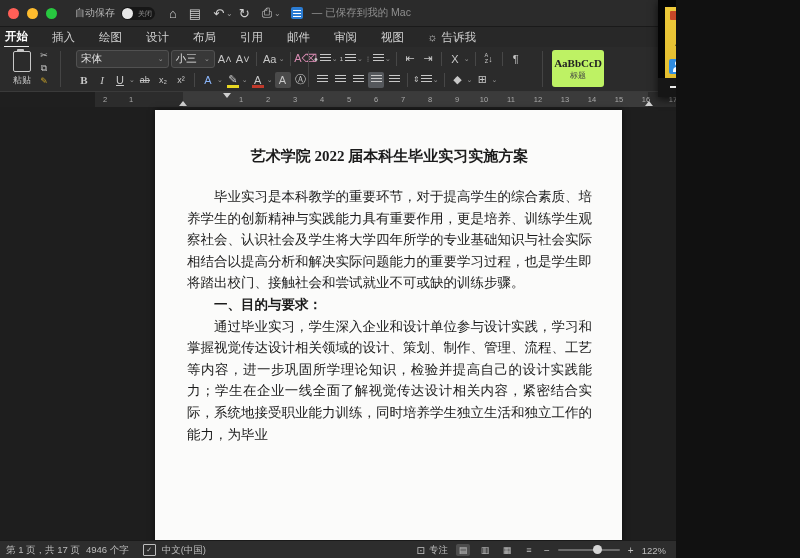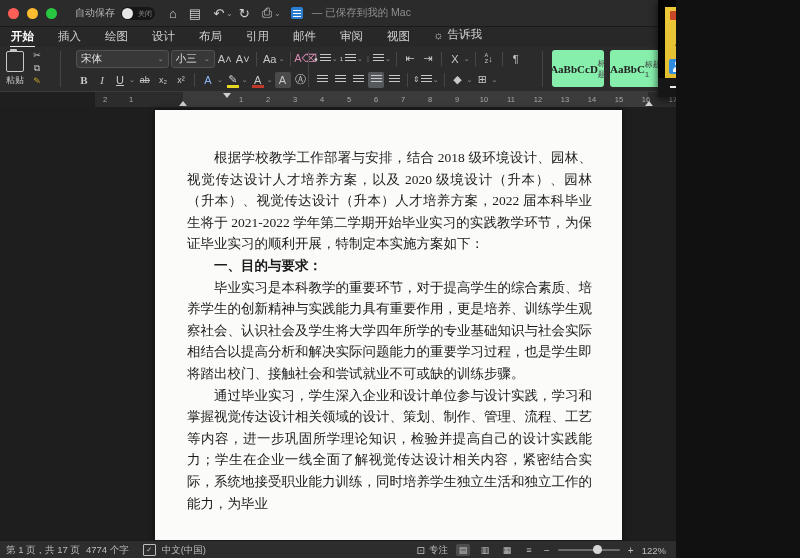--- a/index.html
+++ b/index.html
@@ -14,21 +14,21 @@
   .toggle .knob{position:absolute;left:1px;top:1px;width:11px;height:11px;border-radius:50%;background:#e6e6e6;}
   .toggle .state{position:absolute;right:3px;top:2px;font-size:7px;color:#8a8a8a;}
   .tb-ic{color:#cfcfcf;font-size:13px;margin:0 6px;cursor:default;}
   .tb-chev{color:#9a9a9a;font-size:8px;margin-left:-4px;}
   .doc-ic{width:12px;height:12px;border-radius:2px;background:#2b7cd3;margin:0 5px 0 10px;position:relative;}
   .doc-ic:before{content:"";position:absolute;left:2px;top:3px;width:8px;height:1px;background:#fff;box-shadow:0 3px 0 #fff,0 6px 0 #fff;}
   .win-title{color:#e3e3e3;font-weight:bold;white-space:nowrap;font-size:10.5px;}
   .win-sub{color:#8f8f8f;font-weight:normal;font-size:10.5px;margin-left:4px;white-space:nowrap;}
   
   .tabs{position:absolute;left:0;top:27px;width:100%;height:20px;background:#282828;display:flex;
-    align-items:flex-start;font-size:11.5px;gap:22px;padding-left:10px;box-sizing:border-box;}
+    align-items:center;font-size:11.5px;gap:22px;padding-left:4px;box-sizing:border-box;}
   .tab{color:#d2d2d2;padding:2px 1px;}
   .tab.sel{color:#fff;font-weight:bold;border-bottom:2px solid #e8e8e8;}
   .tellme{display:flex;align-items:center;gap:4px;color:#d2d2d2;}
   
   .ribbon{position:absolute;left:0;top:47px;width:100%;height:44px;background:#2b2b2b;border-bottom:1px solid #3a3a3a;}
   .vdiv{position:absolute;top:4px;bottom:4px;width:1px;background:#444;}
   .grp{position:absolute;top:2px;display:flex;flex-direction:column;justify-content:space-between;height:40px;}
   .row{display:flex;align-items:center;height:19px;gap:2px;}
   .ic{min-width:16px;height:16px;display:inline-flex;align-items:center;justify-content:center;
     color:#c8c8c8;font-size:11px;border-radius:2px;}
@@ -38,22 +38,22 @@
   .clipboard{width:16px;height:19px;border:1.5px solid #c8c8c8;border-radius:2px;position:relative;margin:2px auto 0;}
   .clipboard:before{content:"";position:absolute;left:3px;top:-3px;width:7px;height:3px;background:#c8c8c8;border-radius:1px;}
   .paste-lbl{font-size:9px;color:#c8c8c8;text-align:center;margin-top:2px;}
   .fbox{background:#383838;border:1px solid #515151;border-radius:3px;height:16px;display:flex;
     align-items:center;justify-content:space-between;padding:0 4px;font-size:10.5px;color:#e0e0e0;}
   .u-bar{text-decoration:underline;}
   .bar-under{position:relative;}
   .bar-under:after{content:"";position:absolute;left:2px;right:2px;bottom:0px;height:3px;background:var(--bar);}
   .ic-lines{width:11px;height:9px;background:repeating-linear-gradient(#c8c8c8 0 1px,transparent 1px 3px);}
   .ic.on{background:#55585c;}
-  .stylebox{position:absolute;top:3px;width:52px;height:37px;background:#86efac;border-radius:3px;
-    color:#222;display:flex;flex-direction:row;align-items:center;justify-content:center;}
+  .stylebox{position:absolute;top:3px;width:52px;height:37px;background:#bef264;border-radius:3px;
+    color:#222;display:flex;flex-direction:column;align-items:center;justify-content:center;}
   .stylebox .samp{font-size:11px;font-weight:bold;font-family:"Liberation Serif","DejaVu Serif",serif;}
   .stylebox .lbl{font-size:8px;color:#444;margin-top:1px;}
   
   .rulerH{position:absolute;left:95px;top:92px;width:617px;height:15px;background:#2c2c2c;font-size:7.5px;color:#aaa;}
   .rulerH .active{position:absolute;left:88px;top:0;width:465px;height:100%;background:#3b3b3b;}
   .rh-num{position:absolute;top:3px;transform:translateX(-50%);}
   .marker{position:absolute;width:0;height:0;border-left:4px solid transparent;border-right:4px solid transparent;}
   .m-up{border-bottom:5px solid #cfcfcf;bottom:1px;}
   .m-down{border-top:5px solid #cfcfcf;top:1px;}
   .rulerV{position:absolute;left:0;top:108px;width:14px;height:432px;background:#2c2c2c;font-size:7.5px;color:#aaa;}
@@ -149,21 +149,21 @@
     <span class="tellme">
       <span>☼</span>
       <span>告诉我</span>
     </span>
   </div>
 
   <div class="ribbon">
 
     <div class="grp" style="left:6px;">
       <div style="display:flex;gap:5px;">
-        <div style="text-align:center;">
+        <div style="text-align:center;margin-left:7px;">
           <div class="clipboard"></div>
           <div class="paste-lbl">粘贴</div>
         </div>
         <div style="display:flex;flex-direction:column;justify-content:space-between;height:38px;">
           <span class="ic sm">✂</span>
           <span class="ic sm">⧉</span>
           <span class="ic sm" style="color:#c9a227">✎</span>
         </div>
       </div>
     </div>
@@ -270,53 +270,49 @@
         <span class="ic">⊞</span>
           <span class="chev">⌄</span>
       </div>
     </div>
     <span class="vdiv" style="left:542px;"></span>
 
     <div class="stylebox" style="left:552px;">
       <span class="samp">AaBbCcD</span>
       <span class="lbl">标题</span>
     </div>
-    <div class="stylebox" style="left:610px;">
-      <span class="samp">AaBbC</span>
-      <span class="lbl">标题 1</span>
-    </div>
   </div>
 
   <div class="rulerH">
     <span class="active"></span>
     <span class="marker m-up" style="left:84px"></span>
     <span class="marker m-down" style="left:128px"></span>
     <span class="marker m-up" style="left:550px"></span>
     <span id="rh-nums"><span class="rh-num" style="left: 10px;">2</span><span class="rh-num" style="left: 36px;">1</span><span class="rh-num" style="left: 146px;">1</span><span class="rh-num" style="left: 173px;">2</span><span class="rh-num" style="left: 200px;">3</span><span class="rh-num" style="left: 227px;">4</span><span class="rh-num" style="left: 254px;">5</span><span class="rh-num" style="left: 281px;">6</span><span class="rh-num" style="left: 308px;">7</span><span class="rh-num" style="left: 335px;">8</span><span class="rh-num" style="left: 362px;">9</span><span class="rh-num" style="left: 389px;">10</span><span class="rh-num" style="left: 416px;">11</span><span class="rh-num" style="left: 443px;">12</span><span class="rh-num" style="left: 470px;">13</span><span class="rh-num" style="left: 497px;">14</span><span class="rh-num" style="left: 524px;">15</span><span class="rh-num" style="left: 551px;">16</span><span class="rh-num" style="left: 578px;">17</span><span class="rh-num" style="left: 605px;">18</span></span>
   </div>
 
   <div class="rulerV">
     <span class="active"></span>
     <span id="rv-nums"><span class="rv-num" style="top: 2px;">2</span><span class="rv-num" style="top: 19px;">1</span><span class="rv-num" style="top: 71px;">1</span><span class="rv-num" style="top: 98px;">2</span><span class="rv-num" style="top: 125px;">3</span><span class="rv-num" style="top: 152px;">4</span><span class="rv-num" style="top: 179px;">5</span><span class="rv-num" style="top: 206px;">6</span><span class="rv-num" style="top: 233px;">7</span><span class="rv-num" style="top: 260px;">8</span><span class="rv-num" style="top: 287px;">9</span><span class="rv-num" style="top: 314px;">10</span><span class="rv-num" style="top: 341px;">11</span><span class="rv-num" style="top: 368px;">12</span><span class="rv-num" style="top: 395px;">13</span></span>
   </div>
 
   <div class="docarea">
     <div class="page">
       <div class="page-inner">
-        <p class="ind">根据学校教学工作部署与安排，结合 2018 级环境设计、园林、视觉传达设计人才培养方案，以及 2020 级境设计（升本）、园林（升本）、视觉传达设计（升本）人才培养方案，2022 届本科毕业生将于 2021-2022 学年第二学期开始毕业实习的实践教学环节，为保证毕业实习的顺利开展，特制定本实施方案如下：</p>
+        <h1 class="doc-title">艺术学院 2022 届本科生毕业实习实施方案</h1>
+        <p class="ind">毕业实习是本科教学的重要环节，对于提高学生的综合素质、培养学生的创新精神与实践能力具有重要作用，更是培养、训练学生观察社会、认识社会及学生将大学四年所学的专业基础知识与社会实际相结合以提高分析和解决实际问题能力的重要学习过程，也是学生即将踏出校门、接触社会和尝试就业不可或缺的训练步骤。</p>
         <p class="ind bold">一、目的与要求：</p>
-        <p class="ind">毕业实习是本科教学的重要环节，对于提高学生的综合素质、培养学生的创新精神与实践能力具有重要作用，更是培养、训练学生观察社会、认识社会及学生将大学四年所学的专业基础知识与社会实际相结合以提高分析和解决实际问题能力的重要学习过程，也是学生即将踏出校门、接触社会和尝试就业不可或缺的训练步骤。</p>
         <p class="ind">通过毕业实习，学生深入企业和设计单位参与设计实践，学习和掌握视觉传达设计相关领域的设计、策划、制作、管理、流程、工艺等内容，进一步巩固所学理论知识，检验并提高自己的设计实践能力；学生在企业一线全面了解视觉传达设计相关内容，紧密结合实际，系统地接受职业能力训练，同时培养学生独立生活和独立工作的能力，为毕业</p>
       </div>
     </div>
   </div>
 
   <div class="statusbar">
     <span class="sb-item">第 1 页，共 17 页</span>
-    <span class="sb-item">4774 个字</span>
+    <span class="sb-item">4946 个字</span>
     <span class="proof">✓</span>
     <span class="sb-item">中文(中国)</span>
     <span class="sb-right">
       <span class="sb-ic">⊡</span>
       <span style="margin-left:-4px">专注</span>
       <span class="view-ic on">▤</span>
       <span class="view-ic">▥</span>
       <span class="view-ic">▦</span>
       <span class="view-ic">≡</span>
       <span class="sb-ic">−</span>

